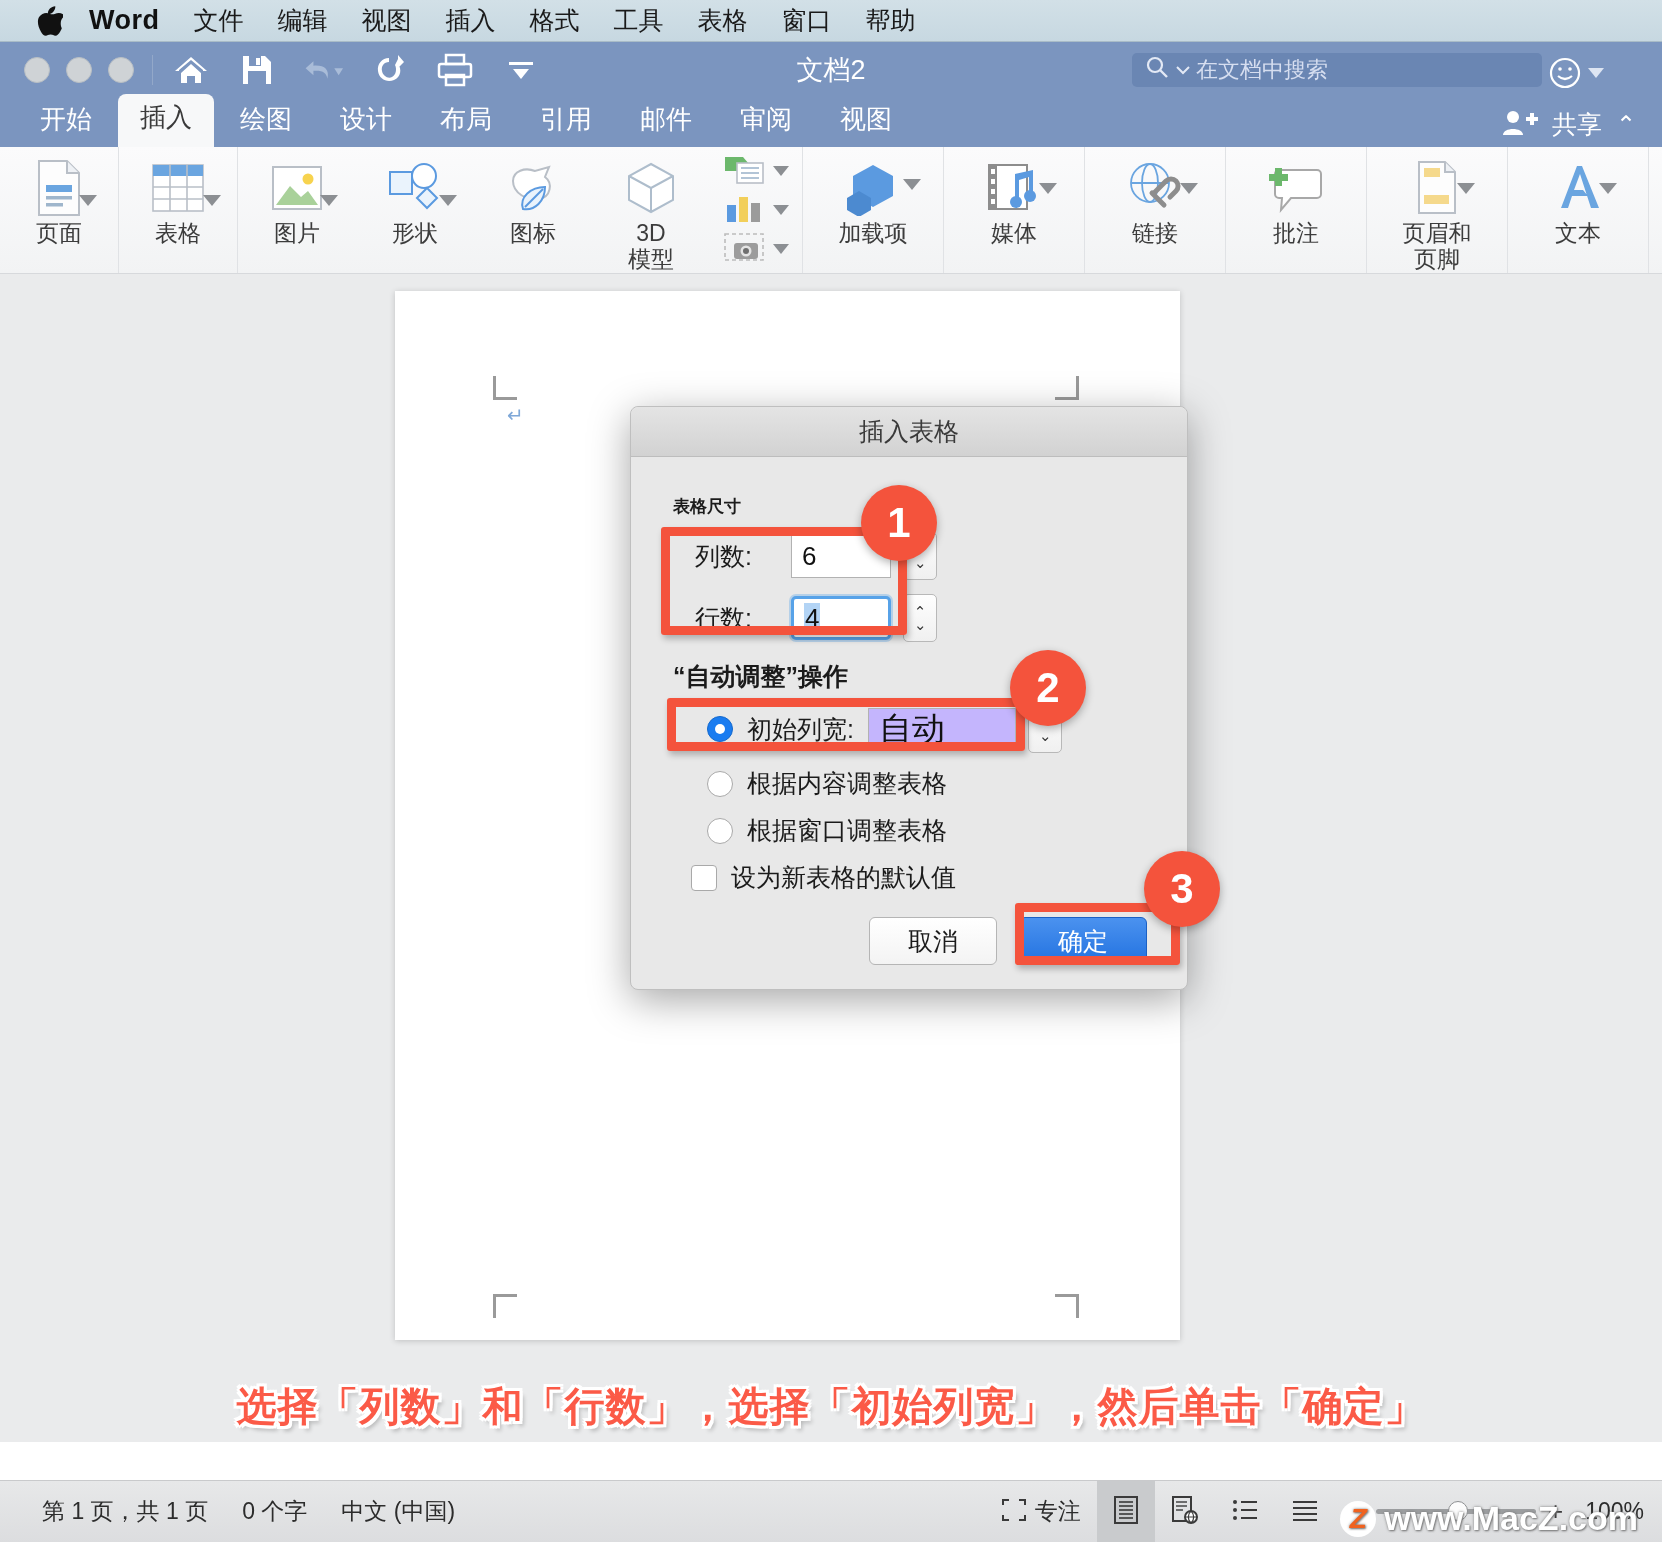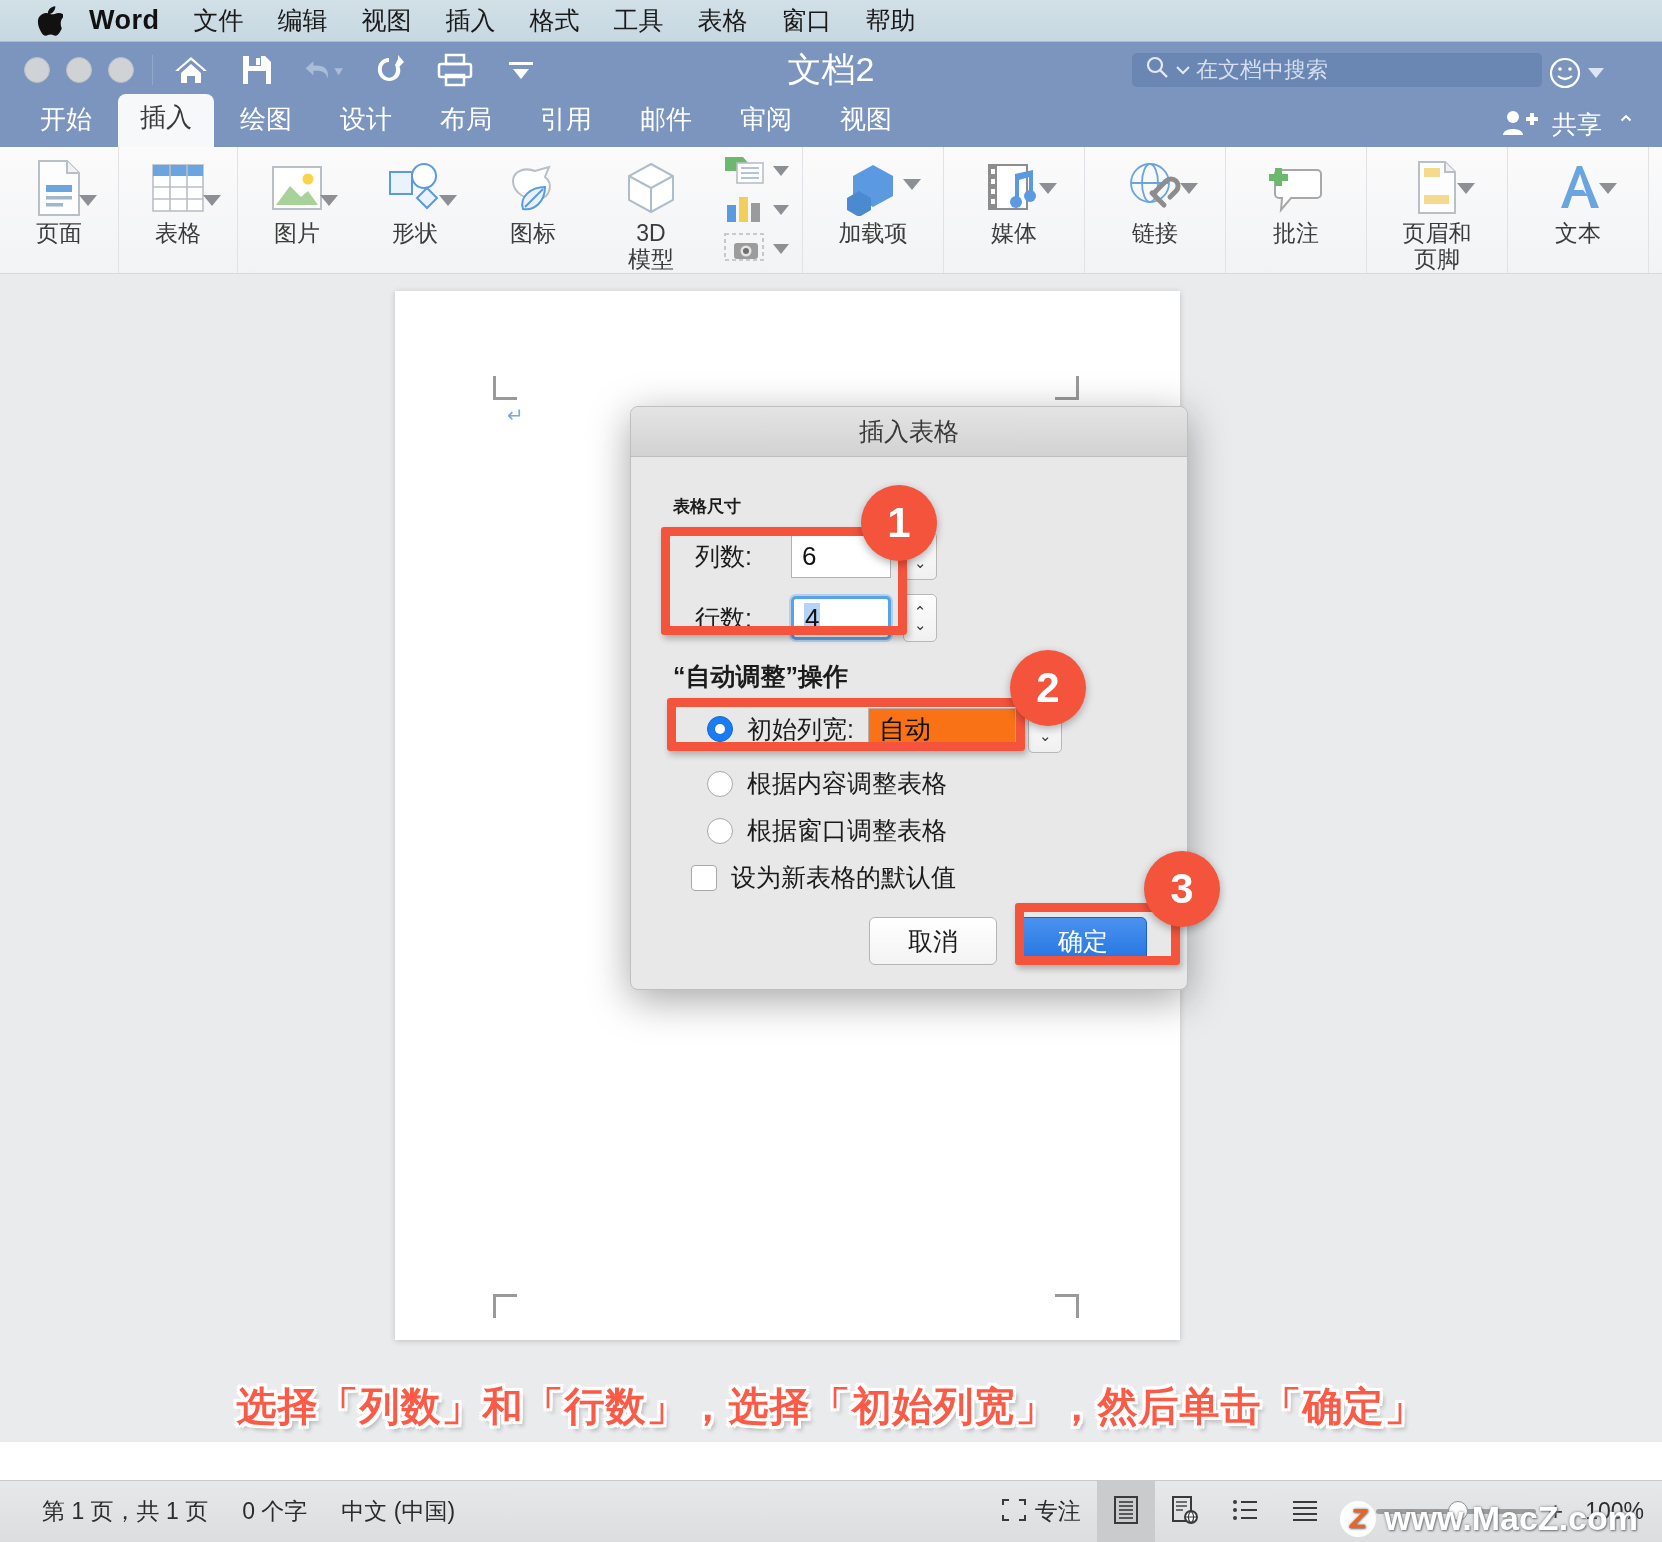--- a/index.html
+++ b/index.html
@@ -35,21 +35,21 @@
     display: flex; align-items: center;
   }
   .traffic { display: flex; align-items: center; margin-left: 24px; gap: 16px; }
   .dot { width: 26px; height: 26px; border-radius: 50%; background: #cfd3d6; border: 1px solid #b9bfc4;}
   .tb-sep { width: 1px; height: 30px; background: #93a8c9; margin: 0 18px; }
   .tb-icons { display: flex; align-items: center; gap: 26px; }
   .tb-ico { width: 40px; height: 40px; display:flex; align-items:center; justify-content:center; }
   .tb-ico svg { display:block; }
   .doc-title {
     position: absolute; left: 0; right: 0; text-align: center;
-    font-size: 34px; color: #ffffff; pointer-events: none;
+    font-size: 27px; color: #ffffff; pointer-events: none;
   }
   .searchbox {
     position: absolute; right: 120px; top: 11px;
     width: 410px; height: 34px; background: #6a86b3; border-radius: 5px;
     display: flex; align-items: center; padding-left: 12px; gap: 6px;
   }
   .searchbox .sph { font-size: 22px; color: #d6def0; }
   .smiley { position: absolute; right: 58px; top: 14px; display:flex; align-items:center; gap:6px;}
   .caret-dn { width:0;height:0;border-left:8px solid transparent;border-right:8px solid transparent;border-top:10px solid #dde5f2;}
 
@@ -152,22 +152,22 @@
   .radio-row { display:flex; align-items:center; margin-left: 34px; margin-bottom: 14px; }
   .radio {
     width: 26px; height: 26px; border-radius: 50%;
     background: #ffffff; border: 1px solid #a9a9a9; margin-right: 14px; flex: none;
     display:flex; align-items:center; justify-content:center;
   }
   .radio.on { background: #1a7cf0; border-color: #1368cc; }
   .radio.on::after { content:''; width: 10px; height: 10px; border-radius: 50%; background: #ffffff; }
   .radio-label { font-size: 25px; color: #1b1b1b; }
   .combo {
-    width: 148px; height: 42px; background: #f97316; border: 1px solid #b2b2b2;
-    font-size: 26px; color: #111; display:flex; align-items:center; padding-left: 10px;
+    width: 148px; height: 42px; background: #c4b5fd; border: 1px solid #b2b2b2;
+    font-size: 33px; color: #111; display:flex; align-items:center; padding-left: 10px;
     margin-left: 14px;
   }
   .check-row { display:flex; align-items:center; margin-left: 18px; margin-top: 8px;}
   .checkbox {
     width: 26px; height: 26px; background:#fff; border:1px solid #a9a9a9; border-radius: 4px;
     margin-right: 14px; flex:none;
   }
   .btn-row { position:absolute; right: 40px; bottom: 24px; display:flex; align-items:center; gap: 22px;}
   .btn {
     min-width: 110px; height: 48px; border-radius: 6px; font-size: 25px;

